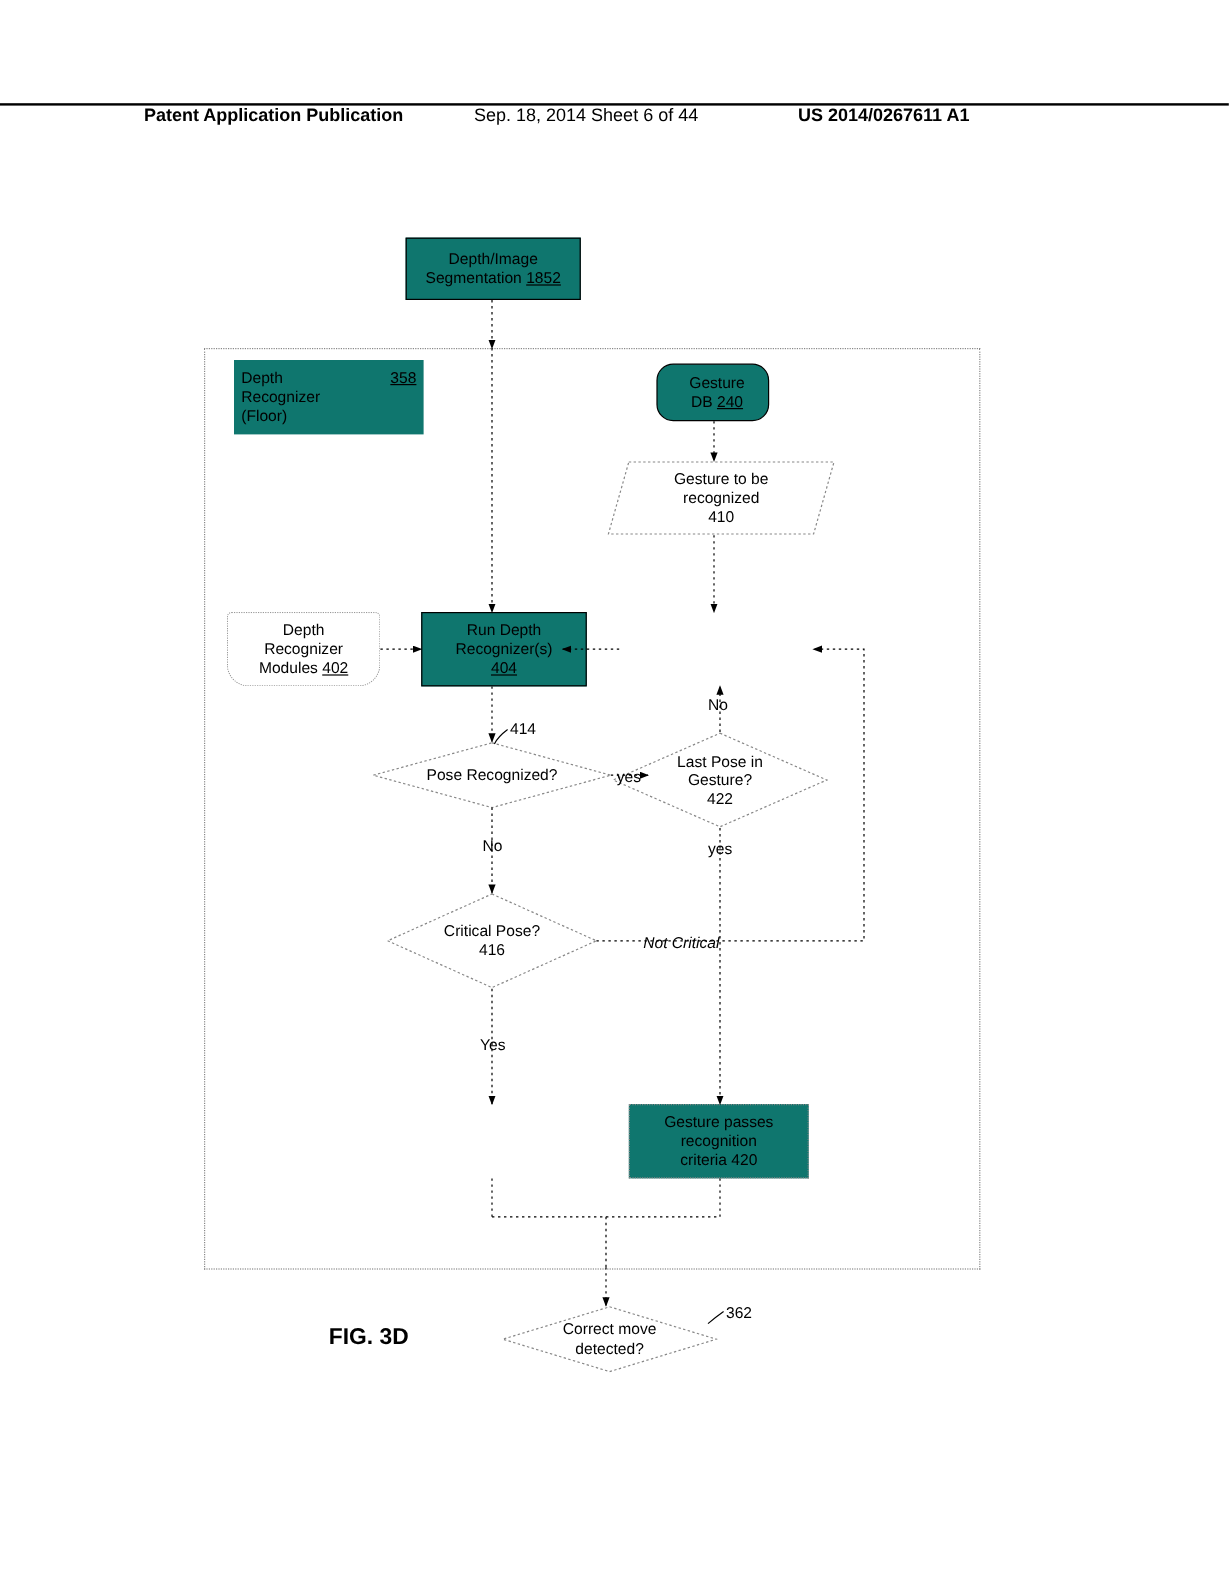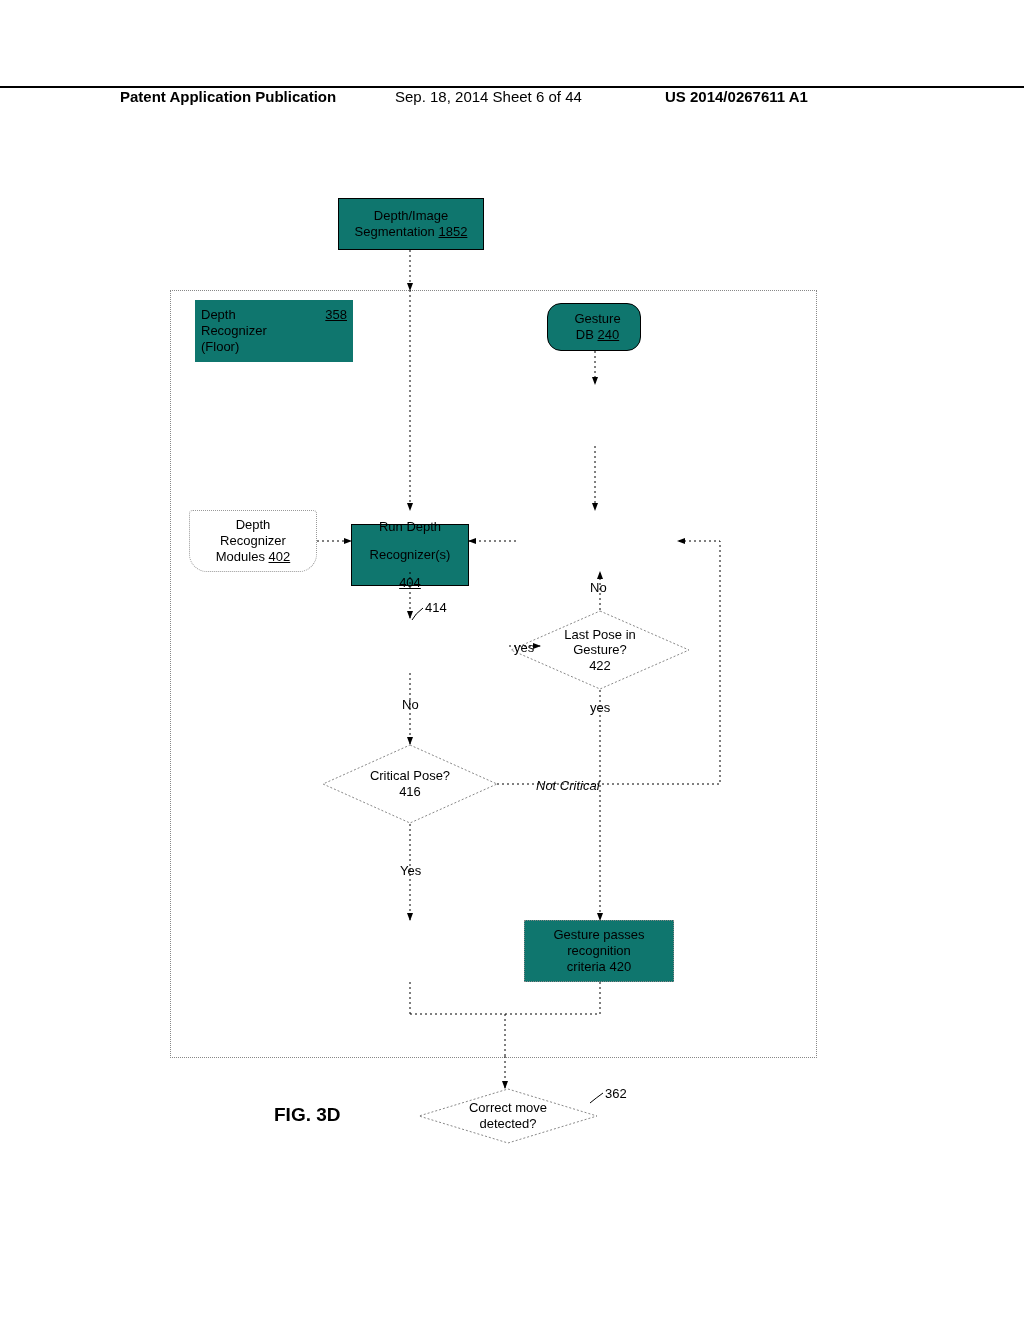--- a/index.html
+++ b/index.html
@@ -109,34 +109,52 @@
       <span style="float:right;" class="u">358</span></div>
     <div>Recognizer</div>
     <div>(Floor)</div>
   </div>
 
   <div class="box rounded-db" style="left:547px; top:303px; width:94px; height:48px;">
     <div>Gesture</div>
     <div><span>DB </span><span class="u">240</span></div>
   </div>
 
+  <div class="para" style="left:506px; top:384px; width:190px; height:62px;">
+    <svg width="190" height="62">
+        <polygon points="18,1 189,1 172,61 1,61" fill="#fff" stroke="#888" stroke-dasharray="2,2"></polygon>
+      </svg>
+    <div class="txt">
+      <div>Gesture to be</div>
+      <div>recognized</div>
+      <div>410</div>
+    </div>
+  </div>
 
   <div class="cap" style="left:189px; top:510px; width:128px; height:62px; border-radius: 4px 4px 18px 18px;">
     <div>Depth</div>
     <div>Recognizer</div>
     <div><span>Modules </span><span class="u">402</span></div>
   </div>
 
-  <div class="box" style="left:351px; top:524px; width:118px; height:62px;gap:12px;">
+  <div class="box" style="left:351px; top:510px; width:138px; height:62px;">
     <div>Run Depth</div>
     <div>Recognizer(s)</div>
     <div class="u">404</div>
   </div>
 
 
+  <div class="diamond" style="left:310px; top:618px; width:200px; height:56px;">
+    <svg width="200" height="56">
+        <polygon points="100,1 199,28 100,55 1,28" fill="#fff" stroke="#888" stroke-dasharray="2,2"></polygon>
+      </svg>
+    <div class="txt">
+        <div>Pose Recognized?</div>
+      </div>
+  </div>
 
   <div class="label" style="left:425px; top:600px;">414</div>
 
   <div class="diamond" style="left:510px; top:610px; width:180px; height:80px;">
     <svg width="180" height="80">
         <polygon points="90,1 179,40 90,79 1,40" fill="#fff" stroke="#888" stroke-dasharray="2,2"></polygon>
       </svg>
     <div class="txt">
       <div>Last Pose in</div>
       <div>Gesture?</div>

